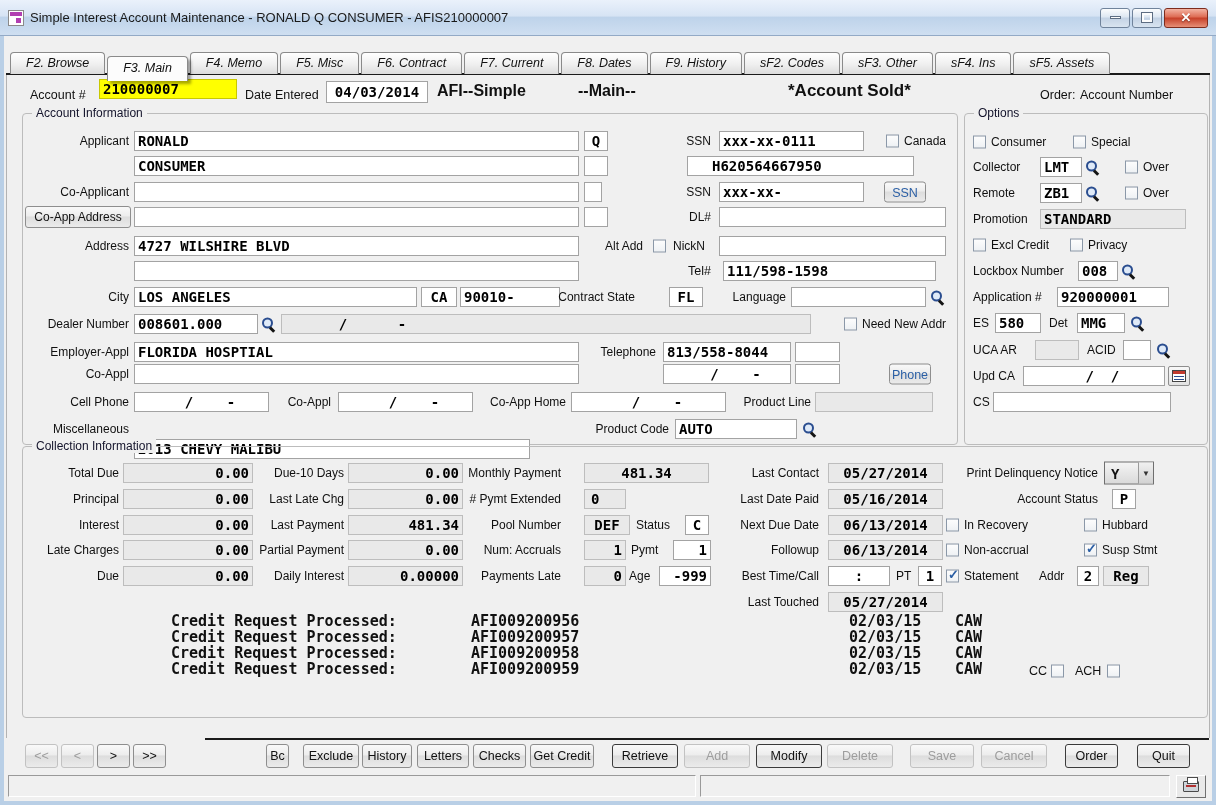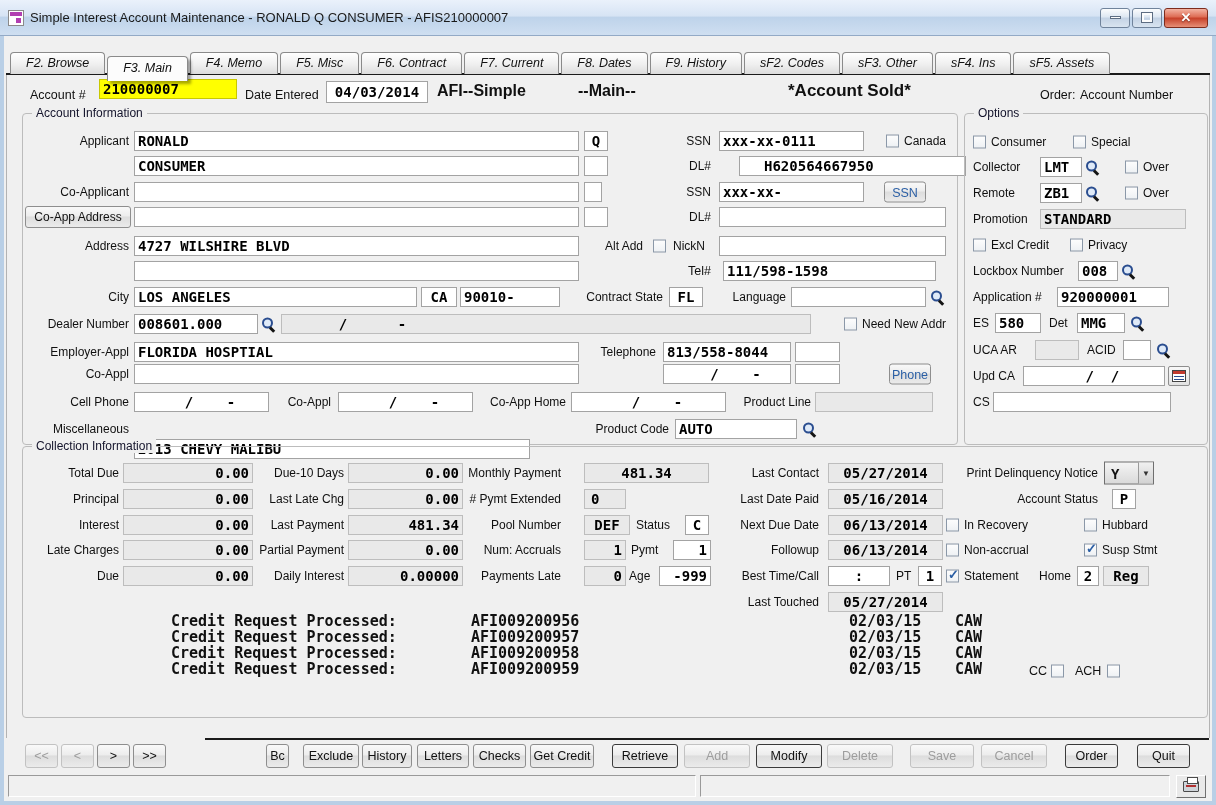--- a/index.html
+++ b/index.html
@@ -155,21 +155,21 @@
       <span class="lbl r" style="left:608px;width:80px">SSN</span>
       <input class="f v15" style="left: 696px; width: 145px;" value="xxx-xx-0111">
       <span class="cb" style="left:863px;position:absolute"></span>
       <span class="lbl" style="left:881px">Canada</span>
     </div>
 
     <div class="row" style="top:41px">
       <input class="f v15" style="left: 111px; width: 445px;" value="CONSUMER">
       <input class="f" style="left: 561px; width: 24px;">
       <span class="lbl r" style="left:608px;width:80px">DL#</span>
-      <input class="f v15" style="left: 716px; width: 227px; padding-left: 24px;" value="H620564667950">
+      <input class="f v15" style="left: 664px; width: 227px; padding-left: 24px;" value="H620564667950">
     </div>
 
     <div class="row" style="top:67px">
       <span class="lbl r" style="left:0;width:106px">Co-Applicant</span>
       <input class="f" style="left: 111px; width: 445px;">
       <input class="f" style="left: 561px; width: 18px;">
       <span class="lbl r" style="left:608px;width:80px">SSN</span>
       <input class="f v15" style="left: 696px; width: 145px;" value="xxx-xx-">
       <div class="btn" style="left:861px;width:42px;height:21px;color:#2b5fa5">SSN</div>
     </div>
@@ -195,21 +195,21 @@
       <input class="f" style="left: 111px; width: 445px;" value="">
       <span class="lbl r" style="left:610px;width:78px;font-size:12.5px">Tel#</span>
       <input class="f v17" style="left: 700px; width: 213px;" value="111/598-1598">
     </div>
 
     <div class="row" style="top:172px">
       <span class="lbl r" style="left:0;width:106px">City</span>
       <input class="f v15" style="left: 111px; width: 283px;" value="LOS ANGELES">
       <input class="f v15 c" style="left: 398px; width: 36px;" value="CA">
       <input class="f v15" style="left: 437px; width: 100px;" value="90010-">
-      <span class="lbl r" style="left:545px;width:95px">Contract State</span>
+      <span class="lbl r" style="left:517px;width:95px">Contract State</span>
       <input class="f v15 c" style="left: 646px; width: 34px;" value="FL">
       <span class="lbl r" style="left:683px;width:80px">Language</span>
       <input class="f" style="left: 768px; width: 135px;">
       <span class="mag" style="left:906px;position:absolute"></span>
     </div>
 
     <div class="row" style="top:199px">
       <span class="lbl r" style="left:0;width:106px">Dealer Number</span>
       <input class="f v15" style="left: 111px; width: 124px;" value="008601.000">
       <span class="mag" style="left:237px;position:absolute"></span>
@@ -407,21 +407,21 @@
       <span class="lbl r" style="left:438px;width:100px">Payments Late</span>
       <input class="f g ra v15" style="left: 561px; width: 42px;" readonly="" value="0">
       <span class="lbl" style="left:606px">Age</span>
       <input class="f ra v15" style="left: 636px; width: 52px;" value="-999">
       <span class="lbl r" style="left:676px;width:120px">Best Time/Call</span>
       <input class="f c v15" style="left: 805px; width: 62px;" value=":">
       <span class="lbl" style="left:873px">PT</span>
       <input class="f c v15" style="left: 895px; width: 24px;" value="1">
       <span class="cb on" style="left:923px"></span>
       <span class="lbl" style="left:941px">Statement</span>
-      <span class="lbl" style="left:1016px">Home</span>
+      <span class="lbl" style="left:1016px">Addr</span>
       <input class="f c v15" style="left: 1054px; width: 22px;" value="2">
       <input class="f g c v15" style="left: 1080px; width: 46px;" readonly="" value="Reg">
     </div>
 
     <div class="row" style="top:144px">
       <span class="lbl r" style="left:676px;width:120px">Last Touched</span>
       <input class="f g c v15" style="left: 805px; width: 115px;" readonly="" value="05/27/2014">
     </div>
 
     <div class="row" style="top:166px;height:16px">

